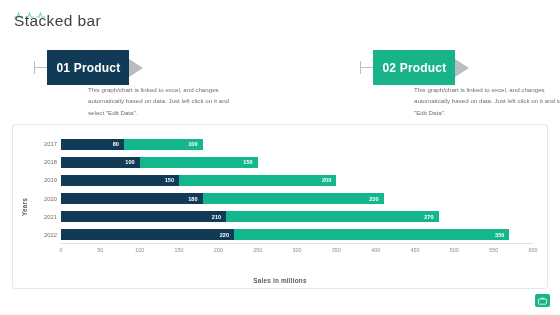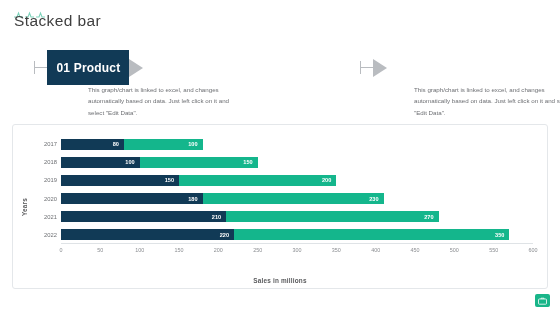--- a/index.html
+++ b/index.html
@@ -100,20 +100,21 @@
     <span class="tag navy">01 Product</span>
     <span class="arrow"></span>
   </div>
   <div class="body-text">This graph/chart is linked to excel, and changes automatically based on data. Just left click on it and select "Edit Data".</div>
 </div>
 
 <div class="callout right">
   <div class="tagrow">
     <span class="stubcap"></span>
     <span class="stub"></span>
+    <span class="tag teal">02 Product</span>
     <span class="arrow"></span>
   </div>
   <div class="body-text">This graph/chart is linked to excel, and changes automatically based on data. Just left click on it and select "Edit Data".</div>
 </div>
 
 <div class="card">
   <div class="ylabel">Years</div>
   <div class="xlabel">Sales in millions</div>
   <div class="plot">
     <div class="rows" id="rows">

